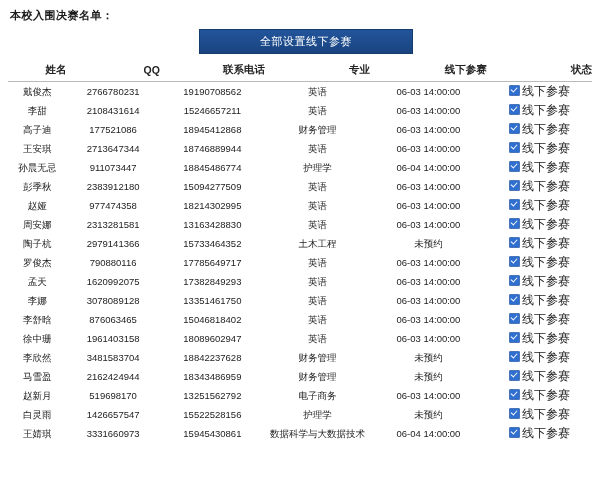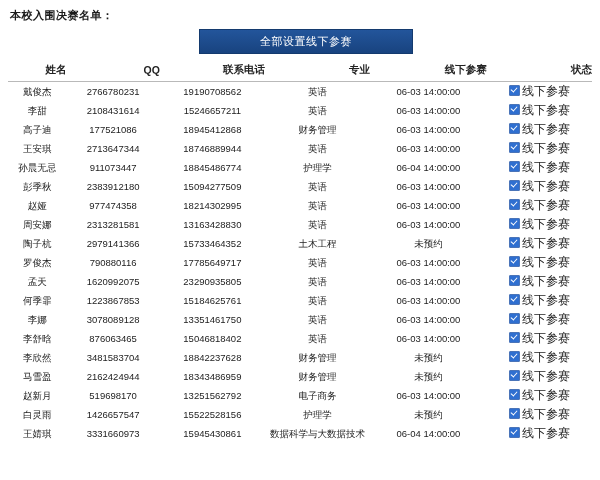--- a/index.html
+++ b/index.html
@@ -212,45 +212,45 @@
           <td>罗俊杰</td>
           <td>790880116</td>
           <td>17785649717</td>
           <td>英语</td>
           <td>06-03 14:00:00</td>
           <td class="state-cell"><span class="chk"></span><span class="state-label">线下参赛</span></td>
         </tr>
         <tr>
           <td>孟天</td>
           <td>1620992075</td>
-          <td>23290935805</td>
-          <td>英语</td>
-          <td>06-03 14:00:00</td>
-          <td class="state-cell"><span class="chk"></span><span class="state-label">线下参赛</span></td>
-        </tr>
-        <tr>
-          <td>何季霏</td>
-          <td>1223867853</td>
-          <td>15184625761</td>
+          <td>17382849293</td>
           <td>英语</td>
           <td>06-03 14:00:00</td>
           <td class="state-cell"><span class="chk"></span><span class="state-label">线下参赛</span></td>
         </tr>
         <tr>
           <td>李娜</td>
           <td>3078089128</td>
           <td>13351461750</td>
           <td>英语</td>
           <td>06-03 14:00:00</td>
           <td class="state-cell"><span class="chk"></span><span class="state-label">线下参赛</span></td>
         </tr>
         <tr>
           <td>李舒晗</td>
           <td>876063465</td>
           <td>15046818402</td>
+          <td>英语</td>
+          <td>06-03 14:00:00</td>
+          <td class="state-cell"><span class="chk"></span><span class="state-label">线下参赛</span></td>
+        </tr>
+        <tr>
+          <td>徐中珊</td>
+          <td>1961403158</td>
+          <td>18089602947</td>
           <td>英语</td>
           <td>06-03 14:00:00</td>
           <td class="state-cell"><span class="chk"></span><span class="state-label">线下参赛</span></td>
         </tr>
         <tr>
           <td>李欣然</td>
           <td>3481583704</td>
           <td>18842237628</td>
           <td>财务管理</td>
           <td>未预约</td>

